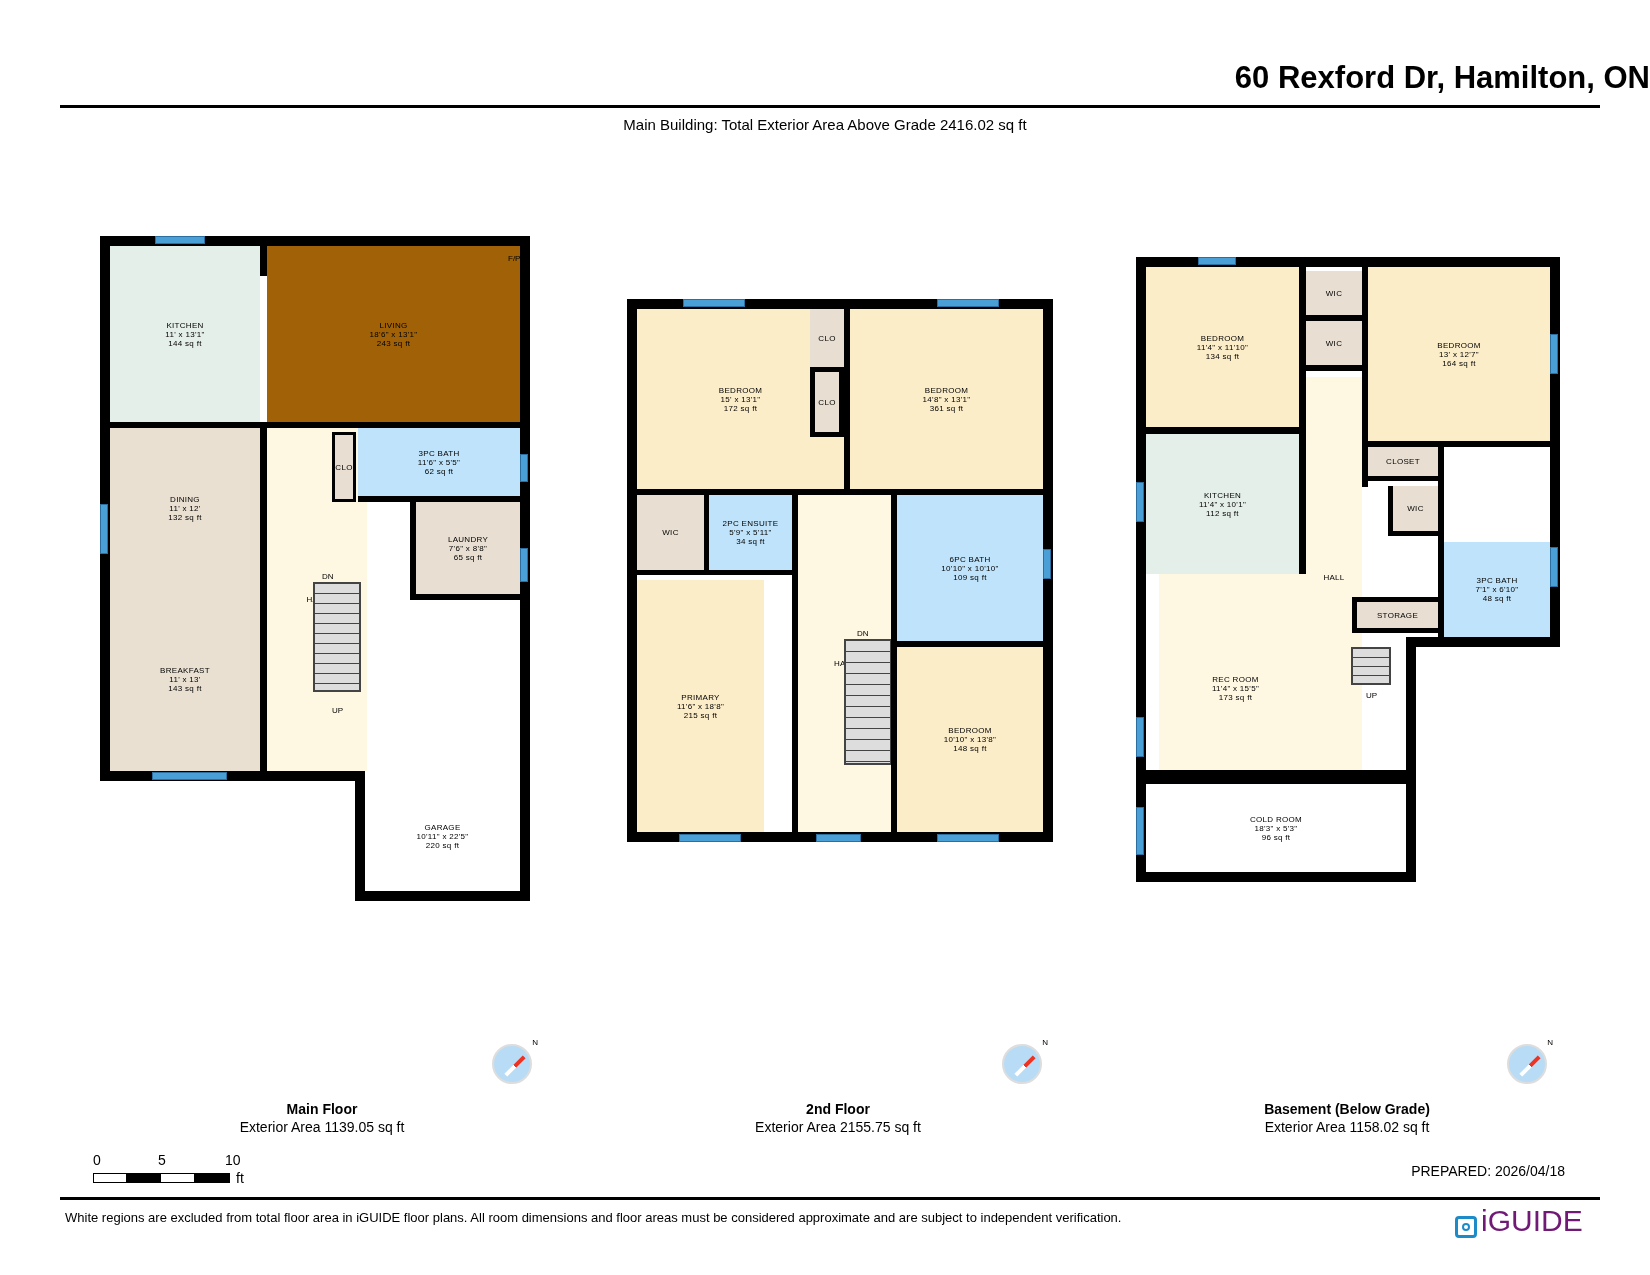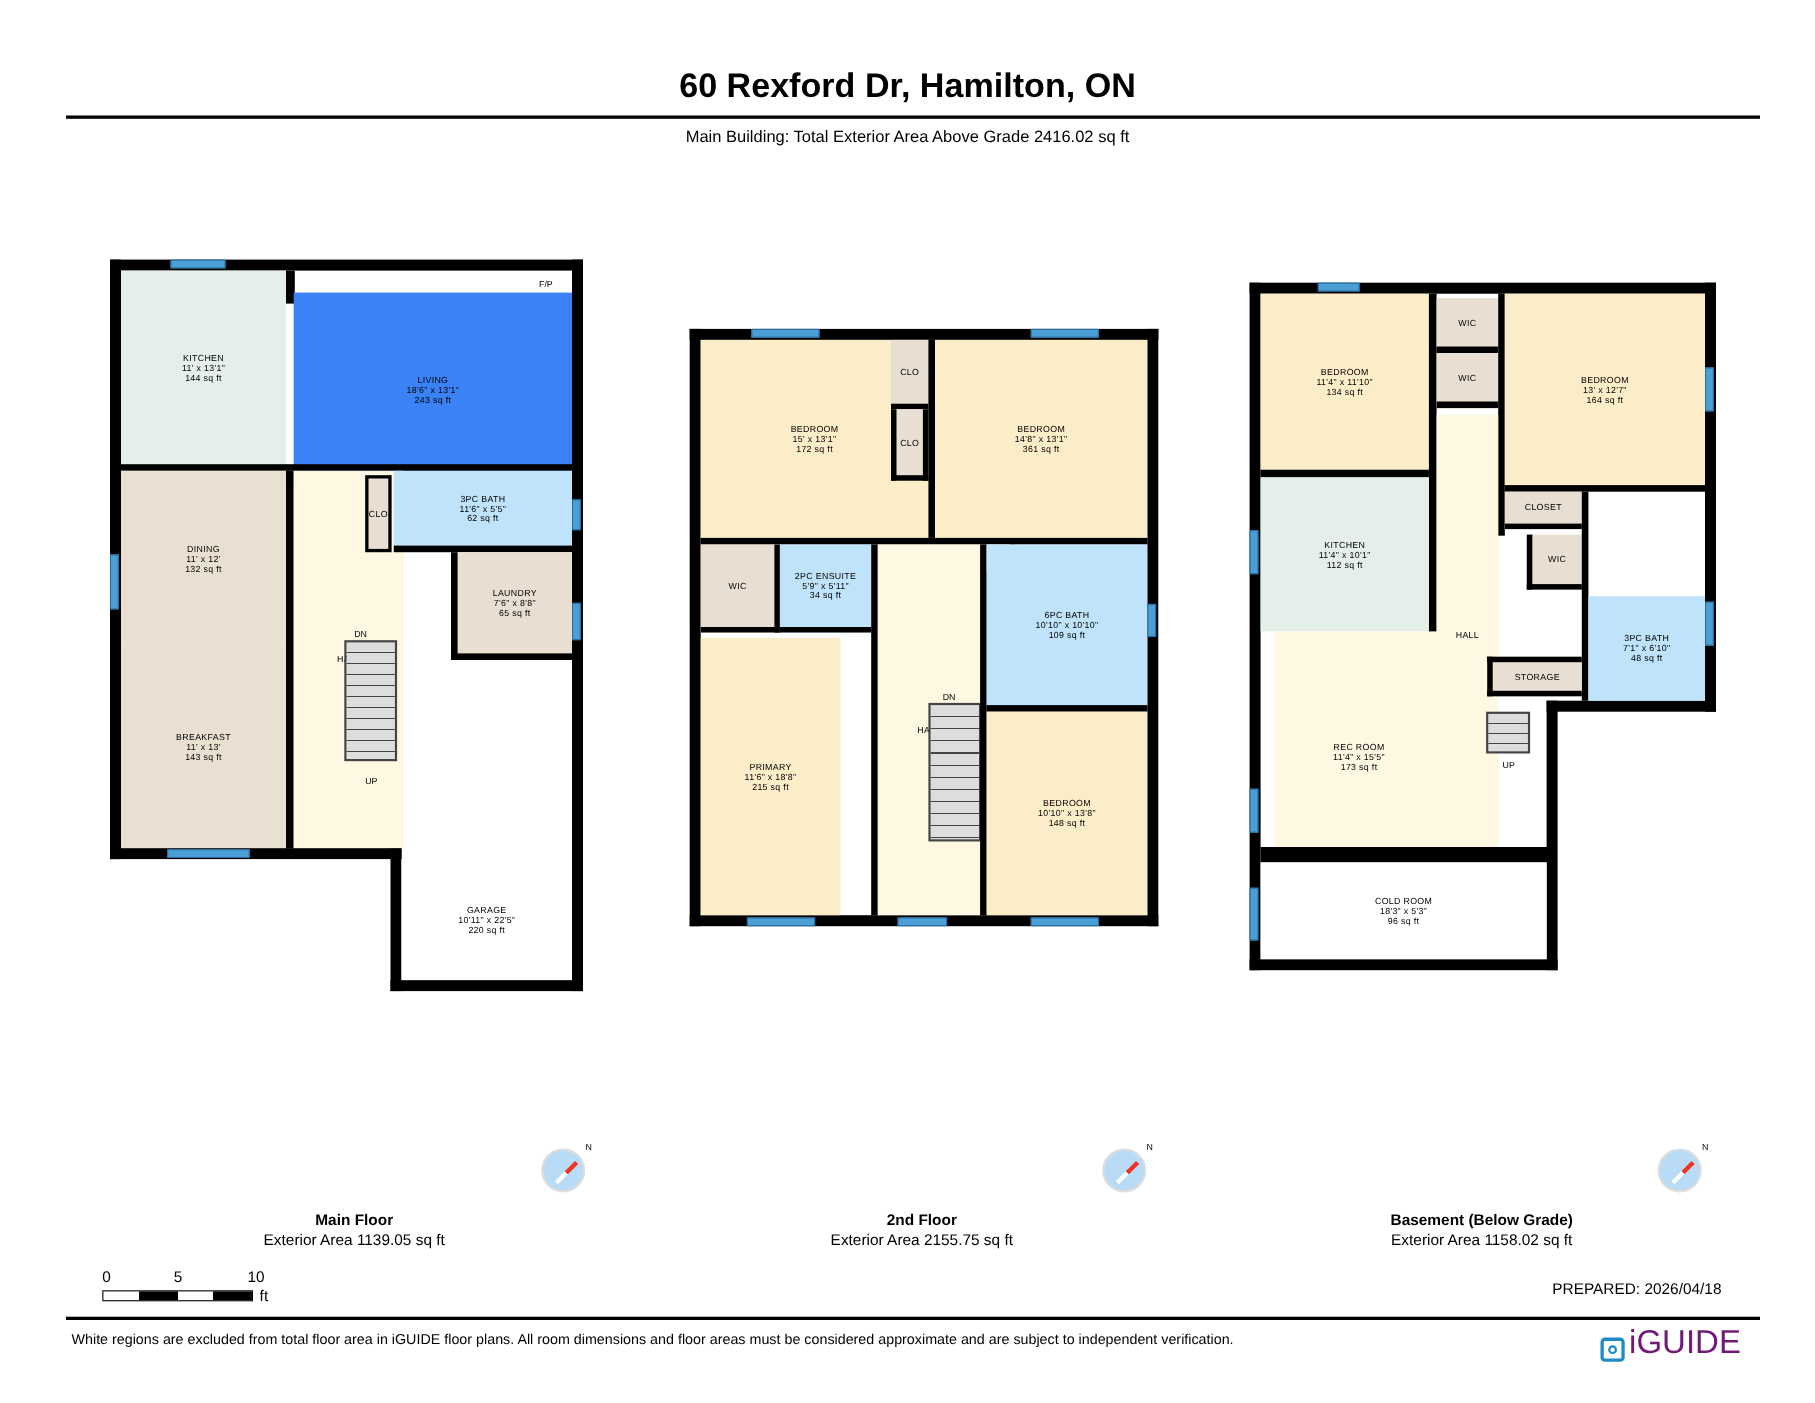--- a/index.html
+++ b/index.html
@@ -1,26 +1,26 @@
 <!DOCTYPE html>
 <html><head>
 <meta charset="utf-8">
 <style>
   html,body{margin:0;padding:0;background:#fff;}
   body{width:1650px;height:1275px;position:relative;overflow:hidden;font-family:"Liberation Sans",sans-serif;color:#000;}
   .abs{position:absolute;}
-  .title{left:0;width:1650px;top:58;text-align:center;font-weight:bold;font-size:31px;top:60px;}
+  .title{left:0;width:1650px;top:58;text-align:right;font-weight:bold;font-size:31px;top:60px;}
   .rule{height:3px;background:#000;left:60px;width:1540px;}
   .subtitle{left:0;width:1650px;text-align:center;font-size:15px;top:116px;}
   .plan{position:absolute;}
   .room{position:absolute;box-sizing:border-box;display:flex;flex-direction:column;align-items:center;justify-content:center;font-size:8px;line-height:9px;text-align:center;letter-spacing:0.3px;}
   .wall{position:absolute;background:#000;}
   .win{position:absolute;background:#4a9fd6;border:1px solid #2a6fa0;box-sizing:border-box;}
   .c-kitchen{background:#e5efe9;}
-  .c-living{background:#3b82f6;margin-top:20px;}
+  .c-living{background:#a16207;}
   .c-dining{background:#e9e0d2;}
   .c-bath{background:#bfe3fa;}
   .c-bed{background:#fcedc9;}
   .c-closet{background:#e8dfd2;}
   .c-hall{background:#fef7e2;}
   .c-white{background:#ffffff;}
   .floor-label{position:absolute;text-align:center;font-size:14px;line-height:18px;width:300px;}
   .floor-label b{font-weight:bold;}
   .compass{position:absolute;width:40px;height:40px;border-radius:50%;background:#b8dcf5;border:2px solid #ddd;box-sizing:border-box;}
   .compass .needle{position:absolute;left:8px;top:18px;width:26px;height:4px;transform:rotate(-45deg);background:linear-gradient(90deg,#fff 50%,#e32 50%);}
@@ -51,21 +51,21 @@
     <span>KITCHEN</span>
     <span>11' x 13'1"</span>
     <span>144 sq ft</span>
   </div>
   <div class="wall" style="left:160px;top:10px;width:8px;height:30px;"></div>
   <div class="room c-living" style="left:167px;top:10px;width:253px;height:176px;">
     <span>LIVING</span>
     <span>18'6" x 13'1"</span>
     <span>243 sq ft</span>
   </div>
-  <div class="abs" style="left:390px;top:18px;font-size:8px;">F/P</div>
+  <div class="abs" style="left:408px;top:18px;font-size:8px;">F/P</div>
   <div class="wall" style="left:10px;top:186px;width:410px;height:6px;"></div>
   <div class="room c-dining" style="left:10px;top:192px;width:150px;height:160px;">
     <span>DINING</span>
     <span>11' x 12'</span>
     <span>132 sq ft</span>
   </div>
   <div class="room c-dining" style="left:10px;top:352px;width:150px;height:183px;">
     <span>BREAKFAST</span>
     <span>11' x 13'</span>
     <span>143 sq ft</span>

